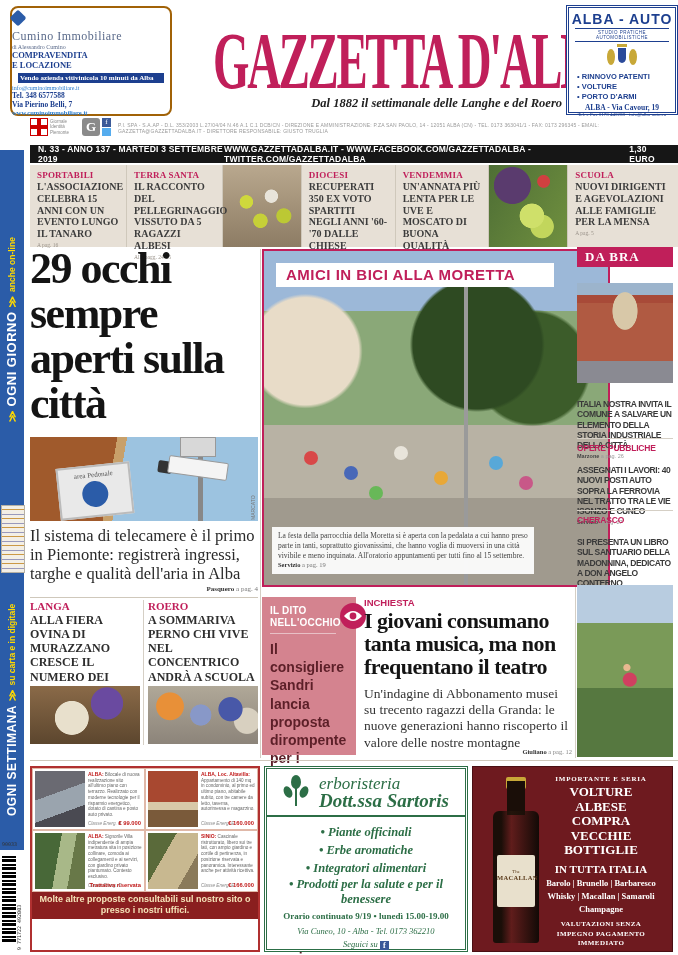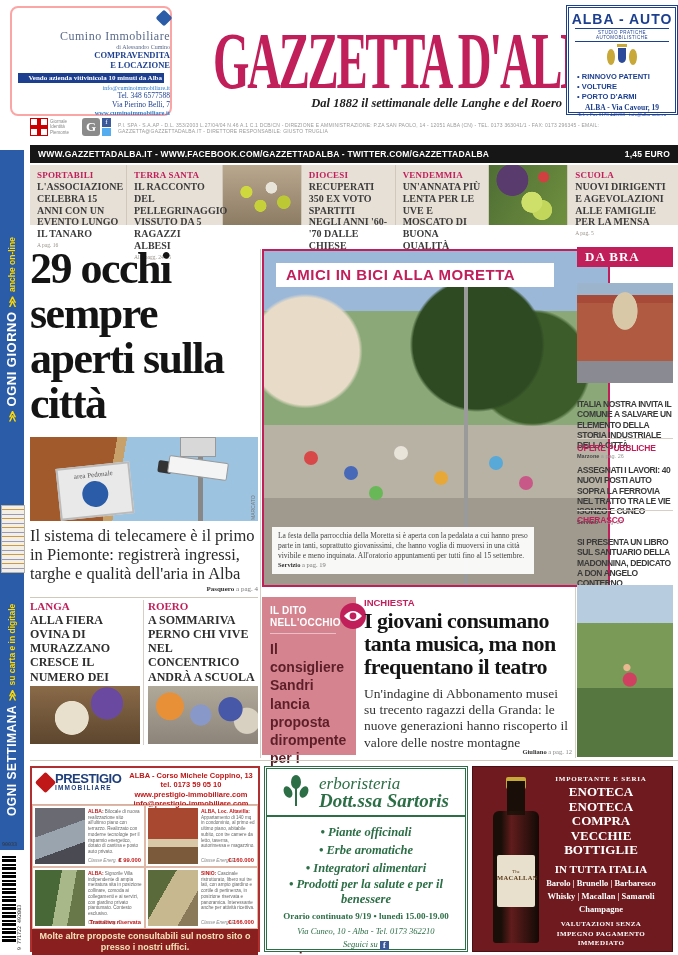--- a/index.html
+++ b/index.html
@@ -16,29 +16,29 @@
   .sb-chev{color:#ffd900;font-weight:bold;font-size:11px;}
   .sb-thumb{left:1px;top:355px;width:22px;height:66px;background:#f3efe6;border:1px solid #b7b1a4;
             background-image:repeating-linear-gradient(#f3efe6 0 3px,#c94 3px 4px,#f3efe6 4px 8px,#99b 8px 9px);}
   .barcode-wrap{left:2px;top:848px;width:21px;height:102px;}
   .barcode{position:absolute;left:0;top:8px;width:14px;height:86px;
            background:repeating-linear-gradient(to bottom,#000 0 2px,#fff 2px 3px,#000 3px 6px,#fff 6px 8px);}
   .barcode-num{position:absolute;left:14px;top:0;height:102px;font-size:5px;color:#333;font-family:"DejaVu Sans Mono",monospace;}
   .barcode-small{position:absolute;left:0;top:-7px;font-size:5px;color:#333;font-family:"DejaVu Sans Mono",monospace;}
 
   
-  .ad-cumino{left:10px;top:6px;width:158px;height:106px;border:2px solid #fca5a5;border-radius:8px;
-             text-align:right;background:#fff;font-family:"Liberation Serif",serif;}
+  .ad-cumino{left:10px;top:6px;width:158px;height:106px;border:2px solid #a16207;border-radius:8px;
+             text-align:left;background:#fff;font-family:"Liberation Serif",serif;}
   .cum-dia{display:inline-block;width:12px;height:12px;background:#2b5ca8;transform:rotate(45deg);margin-top:4px;border-radius:2px;}
   .cum-name{font-size:12px;color:#5a6a8a;letter-spacing:.5px;margin-top:1px;}
   .cum-sub{font-size:6px;color:#5a6a8a;}
   .cum-line{font-size:8.5px;font-weight:bold;color:#1d3f8f;line-height:1.1;margin-top:1px;}
   .cum-banner{background:#1d3f8f;color:#fff;font-weight:bold;font-size:7px;line-height:1.2;padding:1px 2px;margin:2px 6px;}
   .cum-mail{font-size:6px;color:#2b7ccc;}
-  .cum-tel{font-size:7.5px;font-weight:normal;color:#1d3f8f;}
+  .cum-tel{font-size:7.5px;font-weight:bold;color:#1d3f8f;}
   .cum-web{font-size:6.5px;font-weight:bold;color:#2b7ccc;}
 
   .masthead{left:170px;top:2px;width:392px;height:92px;text-align:center;overflow:visible;}
   .masthead-title{font-size:60px;font-weight:bold;color:#c01f5a;white-space:nowrap;
                   font-family:"Liberation Serif",serif;letter-spacing:-3px;
                   transform:scale(.78,1.35);transform-origin:center top;line-height:88px;}
   .tagline{left:300px;top:96px;width:262px;text-align:right;font-size:12.5px;font-style:italic;font-weight:bold;color:#222;}
 
   .ad-alba-auto{left:566px;top:5px;width:106px;height:104px;border:3px double #1d3f8f;background:#fff;text-align:center;}
   .aa-title{font-size:14px;font-weight:bold;color:#1d3f8f;letter-spacing:1px;margin-top:3px;font-family:"Liberation Sans",sans-serif;}
@@ -59,21 +59,21 @@
          font-size:13px;text-align:center;line-height:18px;border-radius:3px;font-family:"Liberation Serif",serif;}
   .soc-f{position:absolute;left:72px;top:0;width:9px;height:9px;background:#3b5998;color:#fff;font-size:7px;text-align:center;line-height:9px;}
   .soc-t{position:absolute;left:72px;top:10px;width:9px;height:8px;background:#55acee;}
   .infoline{position:absolute;left:88px;top:4px;width:558px;font-size:5px;color:#999;letter-spacing:.2px;font-family:"Liberation Sans",sans-serif;}
 
   .datebar{left:30px;top:145px;width:648px;height:18px;background:#161616;color:#fff;display:flex;
            align-items:center;justify-content:space-between;padding:0 8px;box-sizing:border-box;
            font-family:"Liberation Sans",sans-serif;font-size:8.5px;font-weight:bold;letter-spacing:.2px;}
 
   
-  .strip{left:30px;top:165px;width:648px;height:60px;background:#e7e0d6;display:flex;}
+  .strip{left:30px;top:165px;width:648px;height:82px;background:#e7e0d6;display:flex;}
   .strip-item{padding:5px 6px 3px 7px;box-sizing:border-box;border-right:1px solid #cfc8bb;position:relative;}
   .strip-kicker{color:#c01f5a;font-weight:bold;font-size:9px;letter-spacing:.2px;}
   .strip-title{color:#3c3c3c;font-weight:bold;font-size:10px;line-height:1.18;margin-top:1px;}
   .strip-ref{color:#9a938a;font-size:5.5px;margin-top:2px;}
   .strip-photo{border-right:1px solid #cfc8bb;}
   .photo-group{background:radial-gradient(circle at 30% 45%,#cfd83c 0 9%,transparent 10%),
                radial-gradient(circle at 62% 38%,#e8e4da 0 9%,transparent 10%),
                radial-gradient(circle at 48% 68%,#c6d038 0 10%,transparent 11%),
                radial-gradient(circle at 78% 62%,#bcc834 0 9%,transparent 10%),
                linear-gradient(#b9a88e,#8d7c64);}
@@ -290,22 +290,23 @@
     <div class="pie-text" style="white-space:pre-line;">Giornale
 Identità
 Piemonte</div>
     <div class="soc-g">G</div>
     <div class="soc-f">f</div>
     <div class="soc-t"></div>
     <div class="infoline">P.I. SPA - S.A.AP - D.L. 353/2003 L.27/04/04 N.46 A.1 C.1 DCB/CN - DIREZIONE E AMMINISTRAZIONE: P.ZA SAN PAOLO, 14 - 12051 ALBA (CN) - TEL. 0173 363041/1 - FAX: 0173 296345 - EMAIL: GAZZETTA@GAZZETTADALBA.IT - DIRETTORE RESPONSABILE: GIUSTO TRUGLIA</div>
   </div>
 
   <div class="abs datebar">
+    <span>N. 33 - ANNO 137 - MARTEDÌ  3  SETTEMBRE  2019</span>
     <span>WWW.GAZZETTADALBA.IT - WWW.FACEBOOK.COM/GAZZETTADALBA - TWITTER.COM/GAZZETTADALBA</span>
-    <span>1,45 EURO</span>
+    <span>1,30 EURO</span>
   </div>
 
   <div class="abs strip">
     <div class="strip-item" style="width:97px;">
       <div class="strip-kicker">SPORTABILI</div>
       <div class="strip-title">L'ASSOCIAZIONE CELEBRA 15 ANNI CON UN EVENTO LUNGO IL TANARO</div>
       <div class="strip-ref">A pag. 16</div>
     </div>
     <div class="strip-item" style="width:96px;">
       <div class="strip-kicker">TERRA SANTA</div>
@@ -423,29 +424,20 @@
   <div class="abs inch-kicker">INCHIESTA</div>
   <div class="abs inch-headline">I giovani consumano tanta musica, ma non frequentano il teatro</div>
   <div class="abs inch-standfirst">Un'indagine di Abbonamento musei su trecento ragazzi della Granda: le nuove generazioni hanno riscoperto il valore delle nostre montagne</div>
   <div class="abs inch-by">
     <b>Giuliano</b> <span>a pag. 12</span>
   </div>
 
   <div class="abs rule-ads"></div>
 
   <div class="abs ad-prestigio">
-    <div class="pr-head">
-      <div class="pr-logo">
-        <span class="pr-dia"></span><span class="pr-name"><span>PRESTIGIO</span><small>IMMOBILIARE</small></span>
-      </div>
-      <div class="pr-addr">ALBA - Corso Michele Coppino, 13
-tel. 0173 59 05 10
-www.prestigio-immobiliare.com
-info@prestigio-immobiliare.com</div>
-    </div>
     <div class="pr-grid">
       <div class="pr-cell">
         <div class="pr-photo pr-p1"></div>
         <div class="pr-txt"><b>ALBA:</b> <span>Bilocale di nuova realizzazione sito all'ultimo piano con terrazzo. Realizzato con moderne tecnologie per il risparmio energetico, dotato di cantina e posto auto privato.</span>
           <span class="pr-energy">Classe Energ. B</span>
           <span class="pr-price">€ 99.000</span>
         </div>
       </div>
       <div class="pr-cell">
         <div class="pr-photo pr-p2"></div>
@@ -503,21 +495,21 @@
       <div class="bottle-cap"></div>
       <div class="bottle-neck"></div>
       <div class="bottle-body"></div>
       <div class="bottle-label">
         <span>The</span>
         <b>MACALLAN</b>
       </div>
     </div>
     <div class="eno-txt">
       <div class="eno-kicker">IMPORTANTE E SERIA</div>
-      <div class="eno-title">ENOTECA ENOTECA COMPRA VECCHIE BOTTIGLIE</div>
+      <div class="eno-title">VOLTURE ALBESE COMPRA VECCHIE BOTTIGLIE</div>
       <div class="eno-sub">IN TUTTA ITALIA</div>
       <div class="eno-line">Barolo | Brunello | Barbaresco</div>
       <div class="eno-line">Whisky | Macallan | Samaroli</div>
       <div class="eno-line">Champagne</div>
       <div class="eno-note">VALUTAZIONI SENZA IMPEGNO PAGAMENTO IMMEDIATO</div>
 
     </div>
   </div>
 
 </div>

